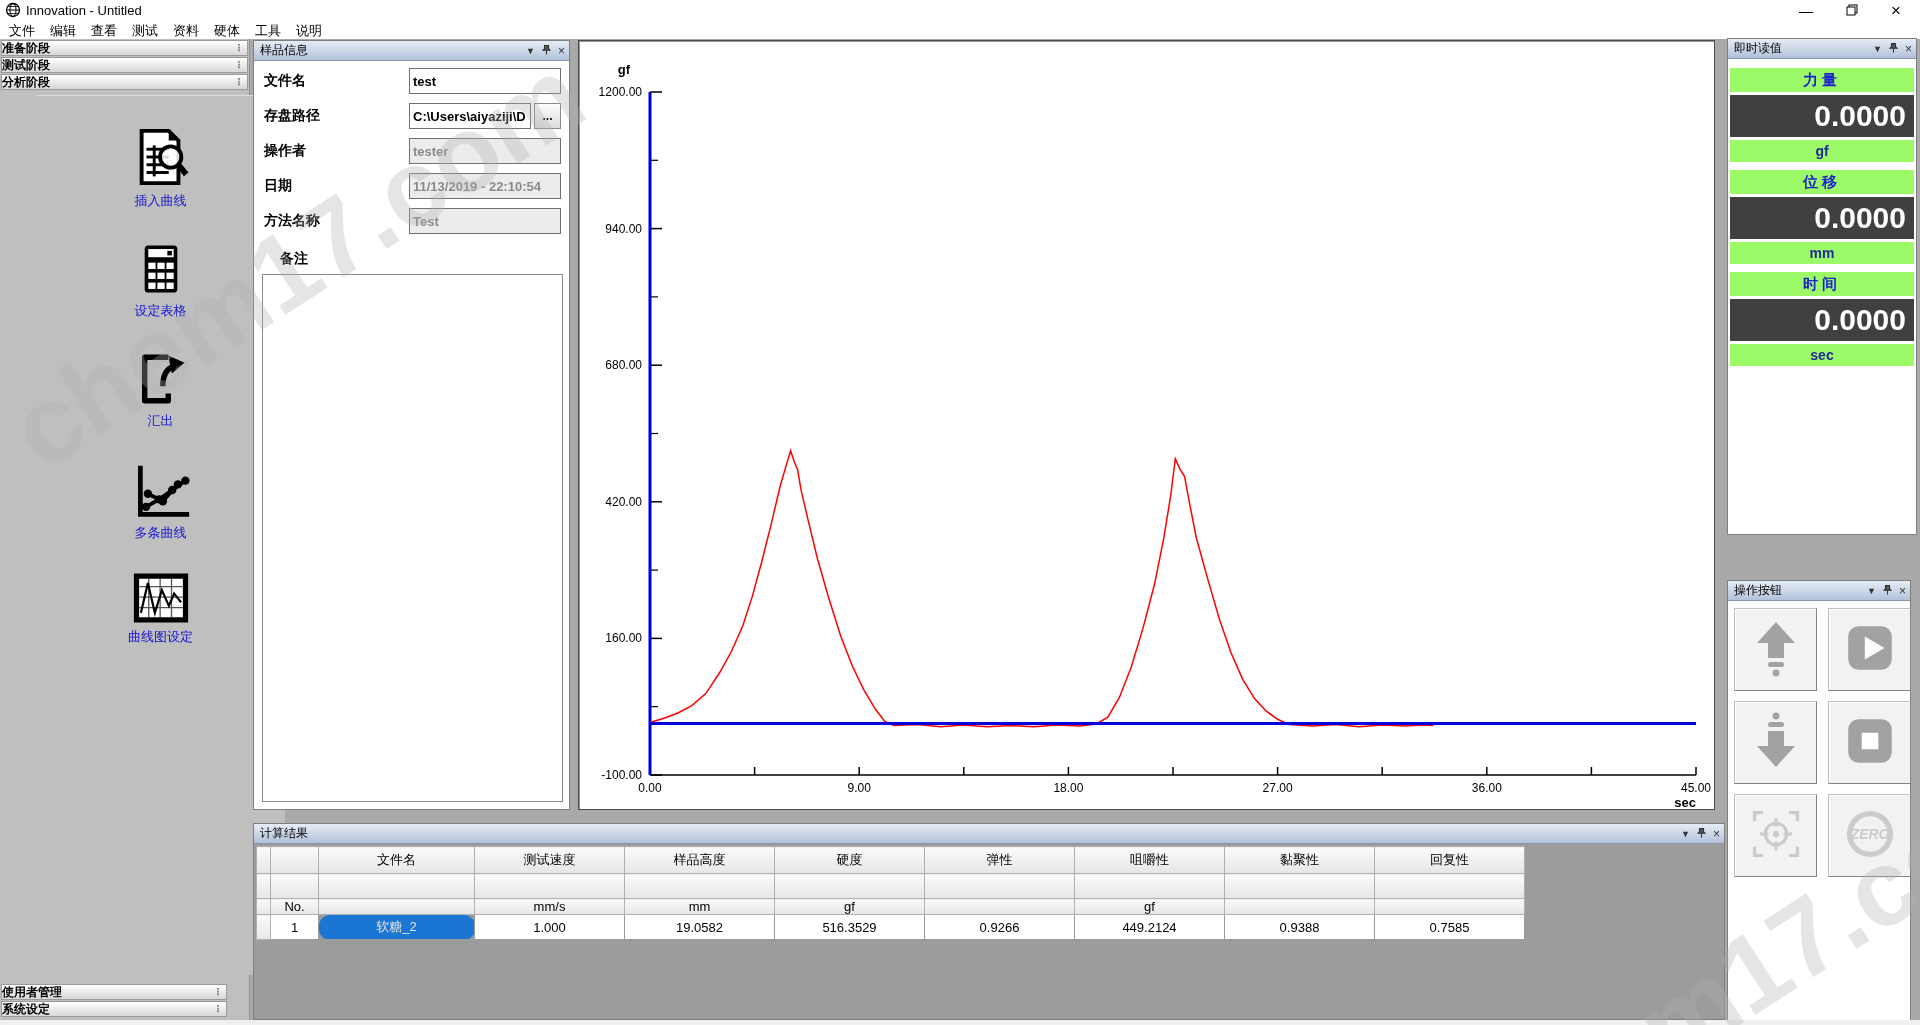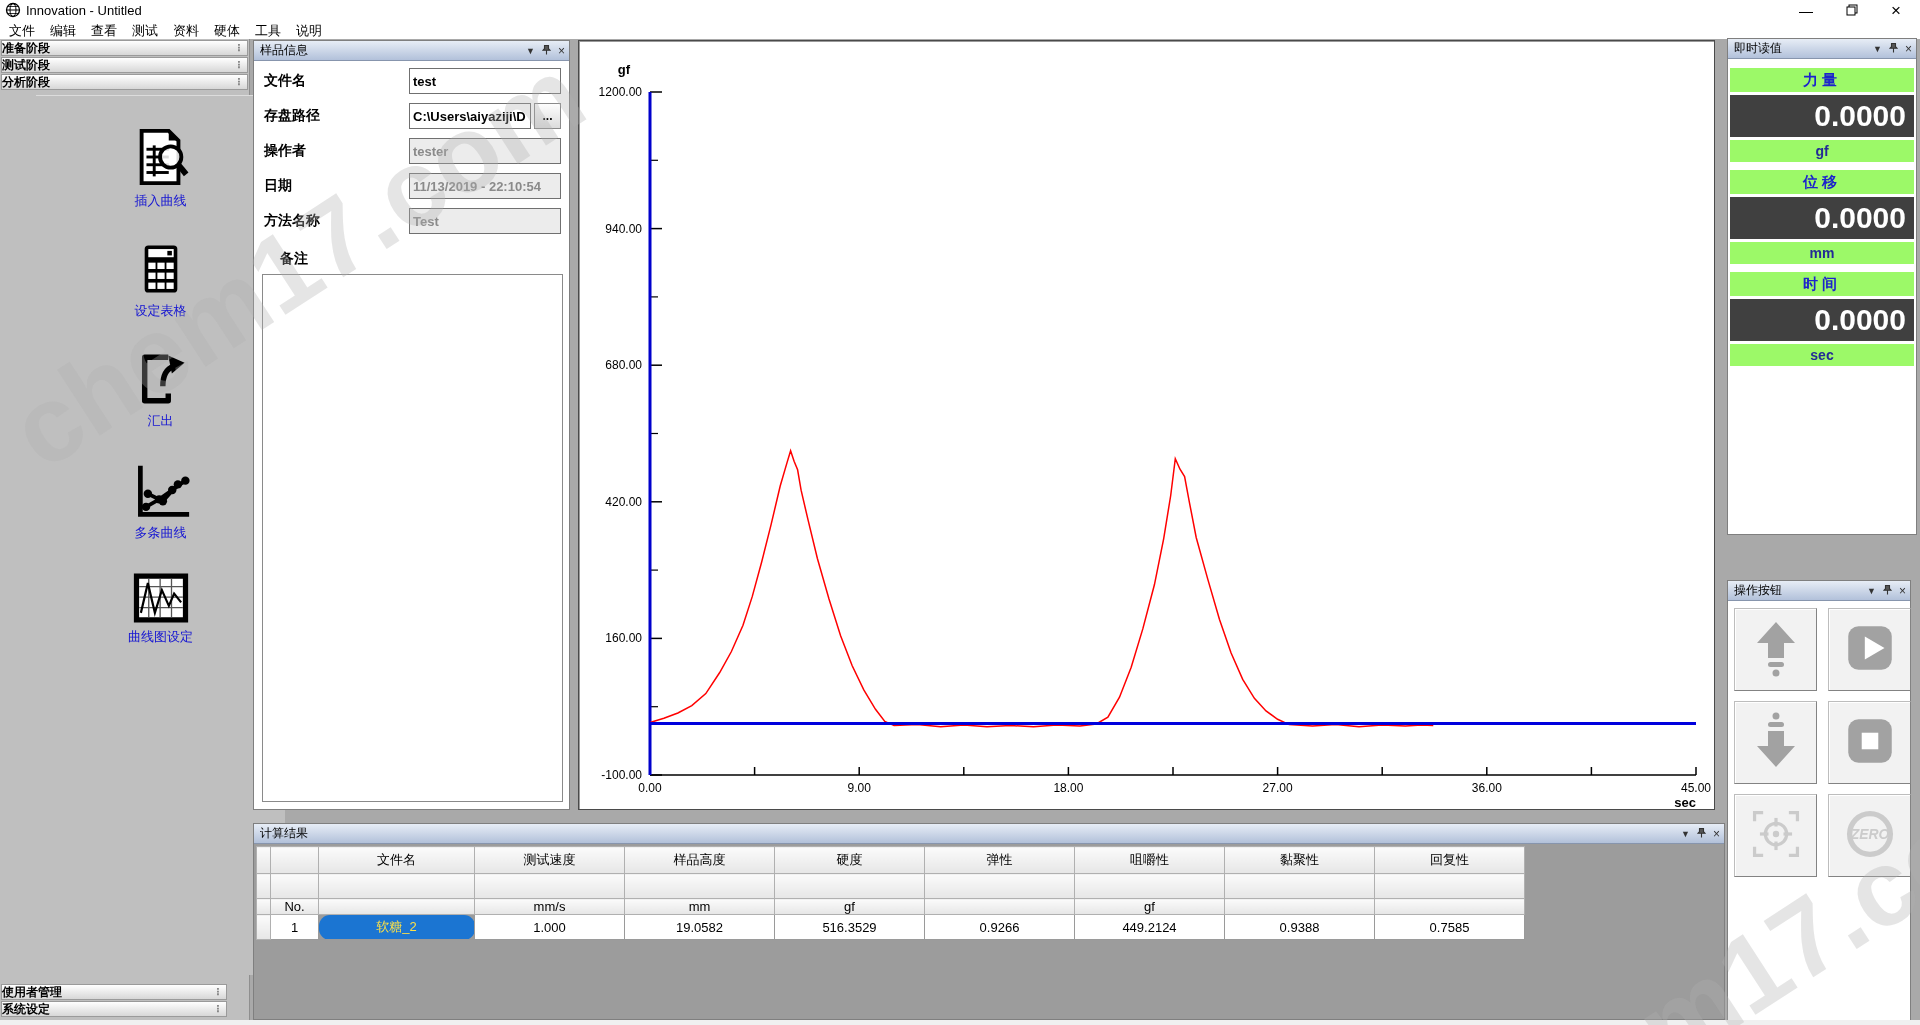--- a/index.html
+++ b/index.html
@@ -83,21 +83,21 @@
     border-bottom-color:#838383; box-shadow:inset 1px 1px 0 #ffffff; display:flex;
     align-items:center; justify-content:center; }
 
   
   #results-panel { left:253px; top:784px; width:1472px; height:197px; background:#9c9c9c; }
   #results-table { position:absolute; left:2px; top:22px; border-collapse:collapse; background:#9c9c9c; }
   #results-table td { border:1px solid #a8a8a8; font-size:13px; text-align:center; color:#000;
     overflow:hidden; white-space:nowrap; }
   #results-table td.th { background:linear-gradient(#fbfbfb,#e6e6e6); border-color:#b0b0b0; }
   #results-table td.td { background:#ffffff; border-color:#9a9a9a; }
-  #results-table td.sel { background:#1b75d2; color:#fde047;border-radius:11px; }
+  #results-table td.sel { background:#1b75d2; color:#e5e5e5;border-radius:11px; }
 
   
   .watermark { position:absolute; font-size:108px; font-weight:bold; color:rgba(175,175,175,0.33);
     transform:rotate(-33deg); white-space:nowrap; pointer-events:none; z-index:50; }
   #wm1 { left:-30px; top:200px; }
   #wm2 { left:1440px; top:900px; }
 </style>
 </head>
 <body>
 

